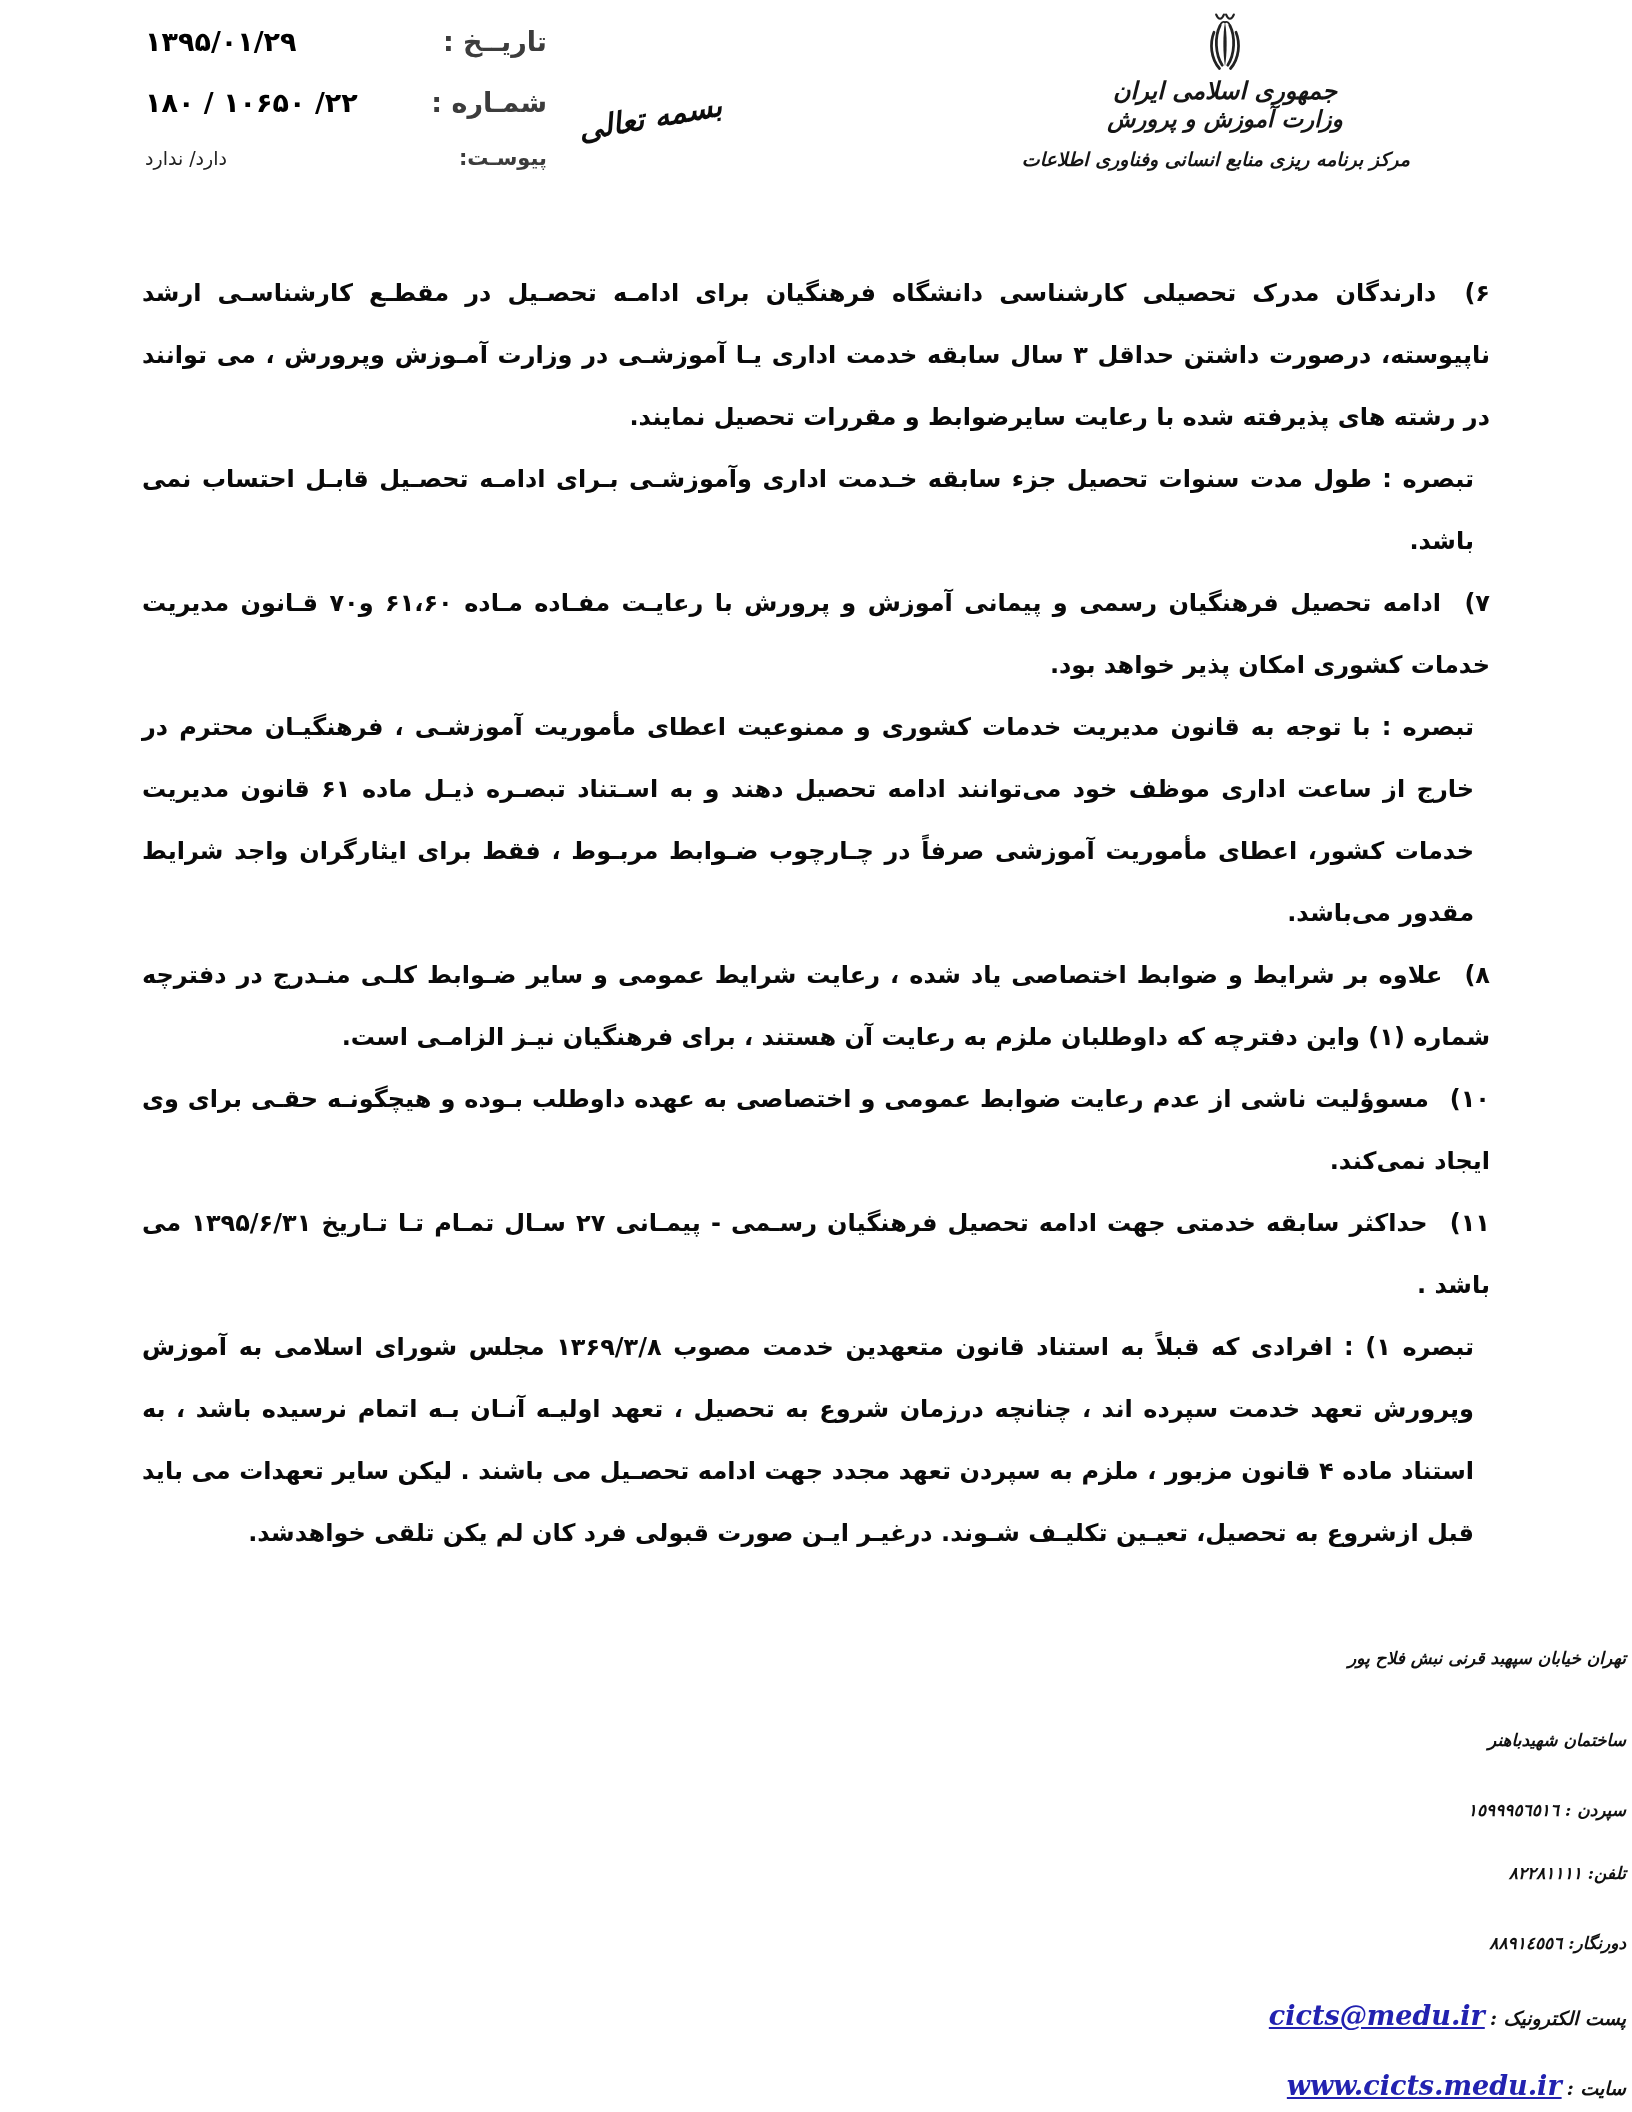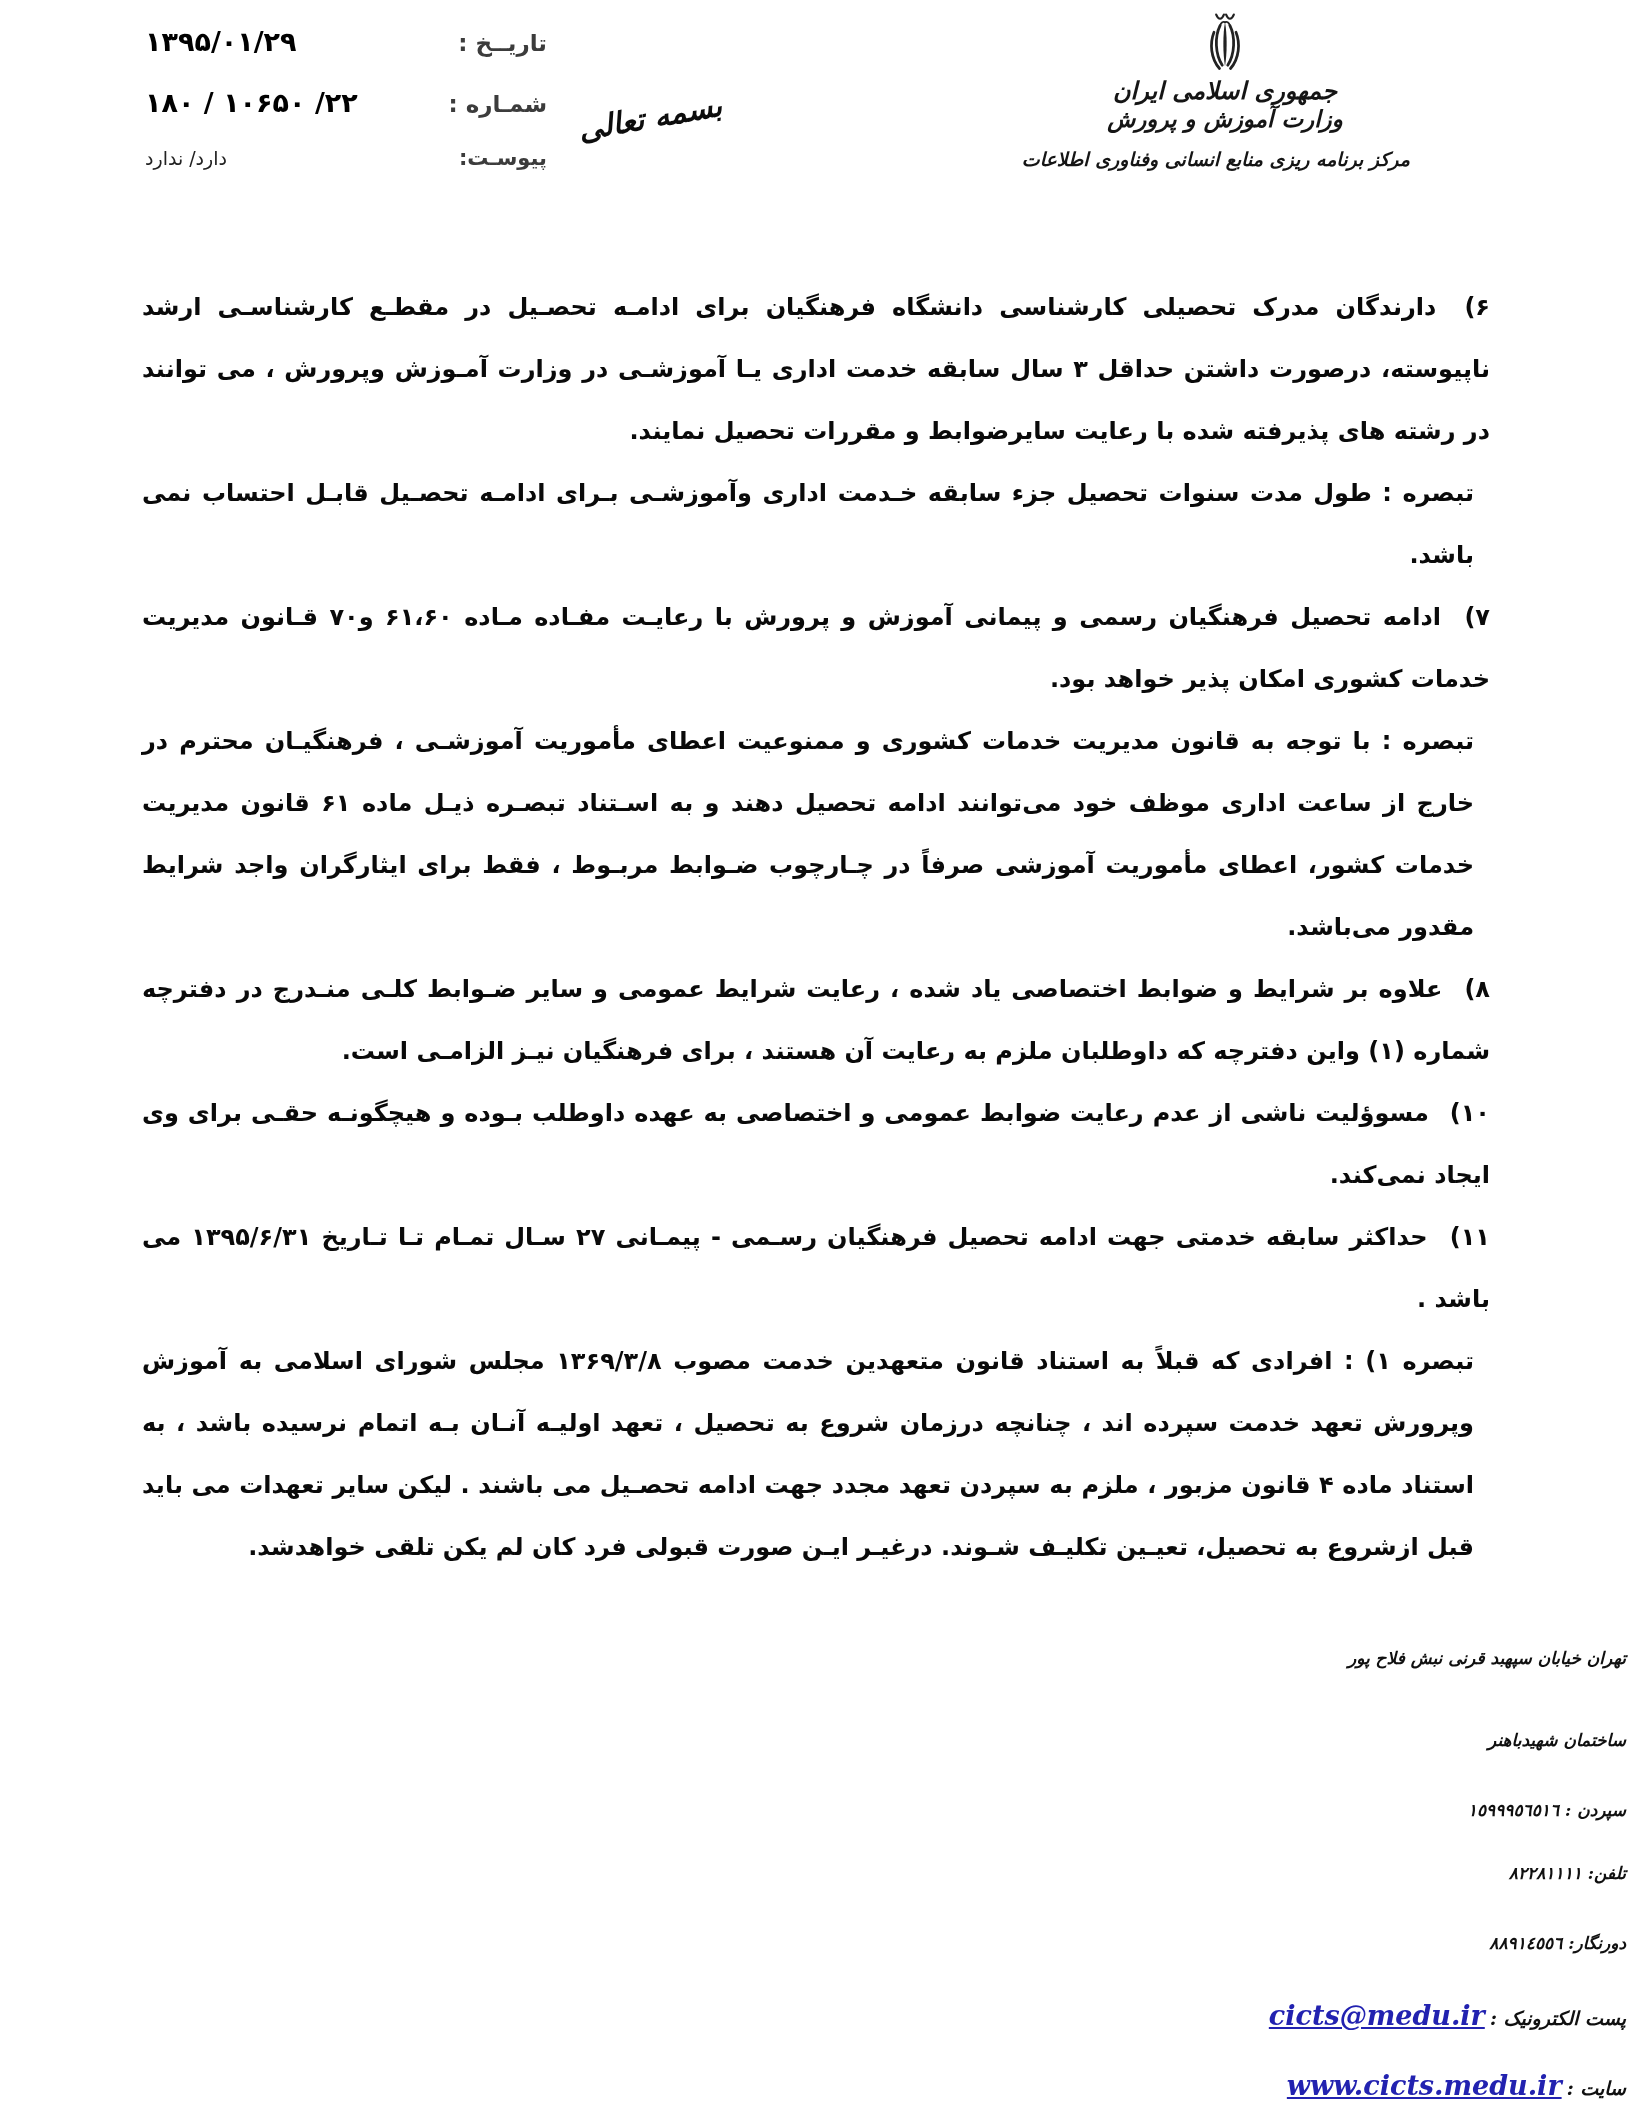--- a/index.html
+++ b/index.html
@@ -10,21 +10,21 @@
     background:#ffffff;
     overflow:hidden;
     direction:rtl;
     font-family:"DejaVu Sans", sans-serif;
     color:#111;
   }
 
   
   .meta{position:absolute;left:145px;top:26px;width:402px;direction:rtl;}
   .meta-row{display:flex;justify-content:space-between;align-items:baseline;margin-bottom:30px;}
-  .meta-label{font-size:23px;font-weight:bold;color:#3c3c3c;letter-spacing:1px;}
+  .meta-label{font-size:27px;font-weight:bold;color:#3c3c3c;letter-spacing:1px;}
   .meta-value{font-size:27px;font-weight:bold;color:#000;}
   .meta-row.attachment{margin-top:-2px;}
   .meta-row.attachment .meta-label{font-size:21px;text-align:center;}
   .meta-row.attachment .meta-value{font-size:19px;font-weight:normal;color:#222;}
 
   
   .besmeleh{
     position:absolute;left:565px;top:100px;width:170px;
     font-family:"DejaVu Serif", serif;font-style:italic;font-weight:bold;
     font-size:30px;color:#0d0d0d;text-align:center;
@@ -33,21 +33,21 @@
 
   
   .org{position:absolute;left:1040px;top:8px;width:370px;text-align:center;}
   .org .emblem{display:block;margin:0 auto;}
   .org-line1{font-family:"DejaVu Serif", serif;font-style:italic;font-weight:bold;font-size:24px;margin-top:2px;color:#151515;}
   .org-line2{font-family:"DejaVu Serif", serif;font-style:italic;font-weight:bold;font-size:23px;margin-top:0;color:#151515;}
   .org-line3{font-family:"DejaVu Serif", serif;font-style:italic;font-weight:bold;font-size:19px;margin-top:16px;color:#151515;white-space:nowrap;}
 
   
   .body-text{
-    position:absolute;top:276px;right:142px;width:1348px;
+    position:absolute;top:262px;right:142px;width:1348px;
     font-size:24px;font-weight:bold;line-height:62px;
     text-align:justify;color:#0a0a0a;
   }
   .body-text p{margin:0;}
   .para .num{margin-left:12px;}
   .para.note{margin-right:16px;}
 
   
   .side{position:absolute;right:6px;top:1645px;width:270px;direction:rtl;text-align:right;}
   .side-line{

